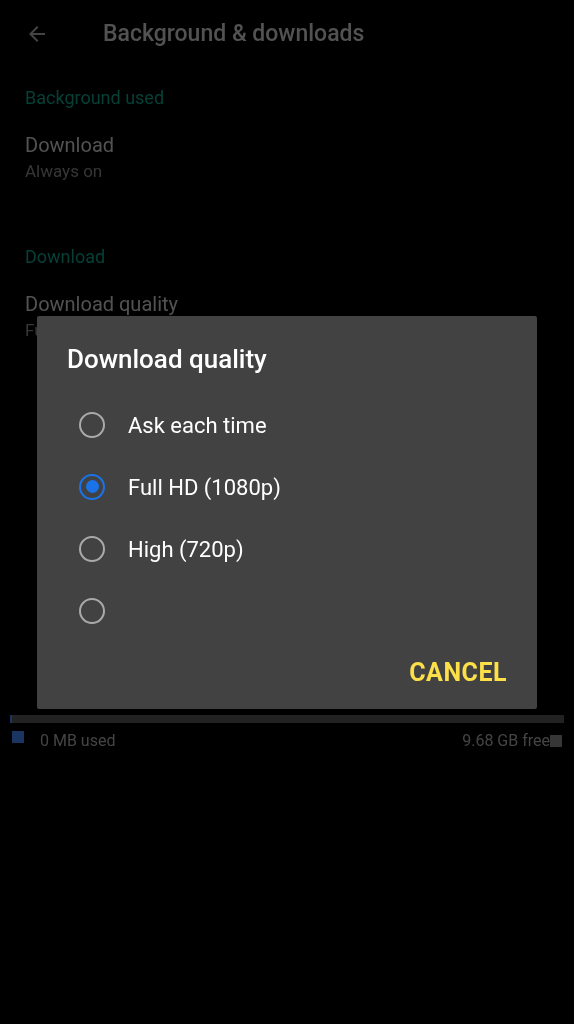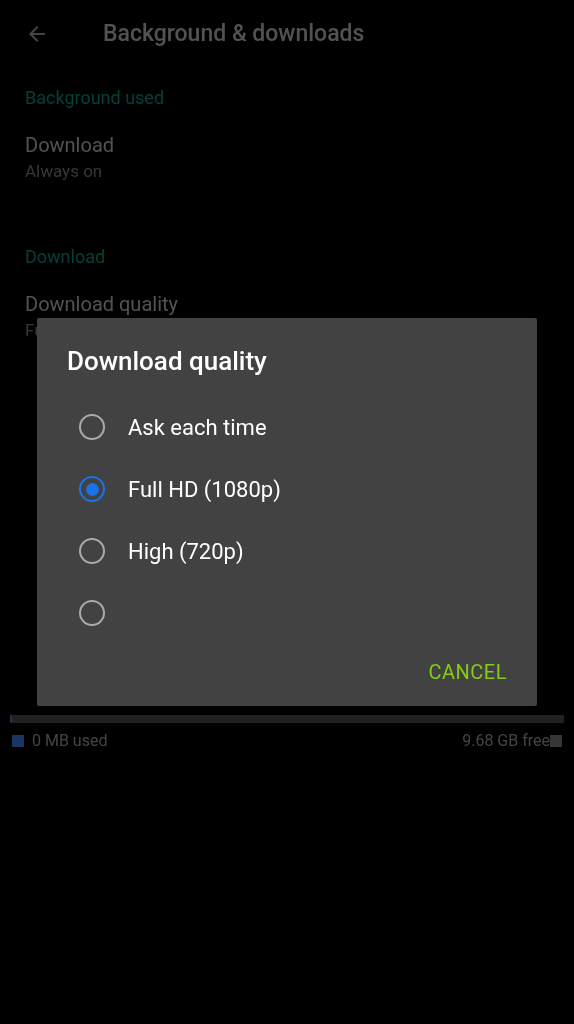--- a/index.html
+++ b/index.html
@@ -72,22 +72,22 @@
     .storage-labels {
       display: flex;
       justify-content: space-between;
       align-items: center;
       padding: 8px 12px;
       font-size: 16px;
       color: #aaa;
     }
     .storage-left {
       display: flex;
-      align-items: center;
-      gap: 8px;
+      align-items: flex-start;
+      gap: 16px;
     }
     .storage-right {
       display: flex;
       align-items: center;
     }
     .sq {
       width: 12px;
       height: 12px;
     }
     .sq-blue { background: #4285f4; }
@@ -140,23 +140,23 @@
     .radio-label {
       font-size: 22px;
       color: #fff;
     }
     .dialog-actions {
       display: flex;
       justify-content: flex-end;
       padding: 16px 30px 4px;
     }
     .cancel-button {
-      font-size: 20px;
-      font-weight: 400;
-      color: #84cc16;
+      font-size: 25px;
+      font-weight: 700;
+      color: #fde047;
       letter-spacing: 0.5px;
     }
   </style>
 </head>
 <body>
 
 <div class="header">
   <div class="back-arrow">
     <svg width="24" height="24" viewBox="0 0 24 24" fill="none">
       <path d="M20 11H7.83l5.59-5.59L12 4l-8 8 8 8 1.41-1.41L7.83 13H20v-2z" fill="#aaa"></path>

